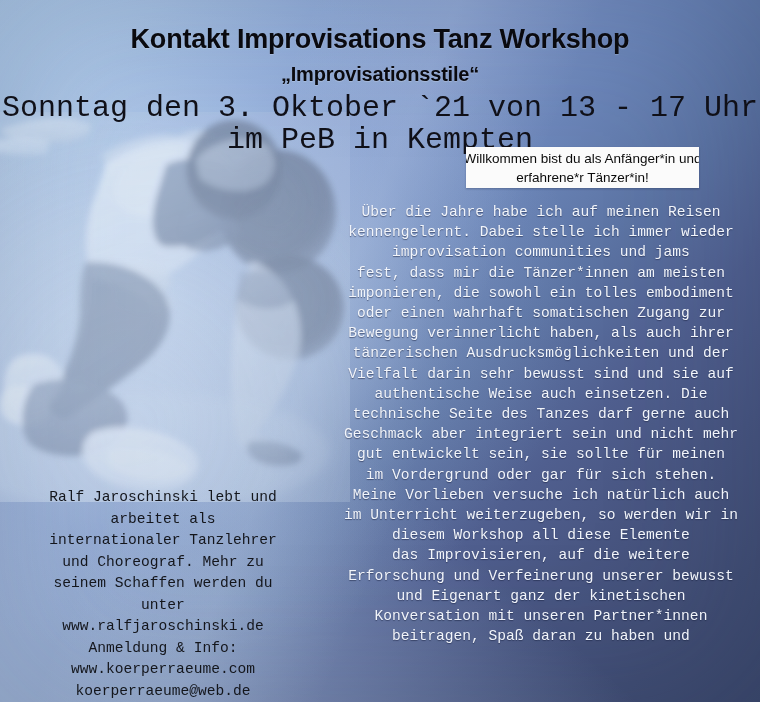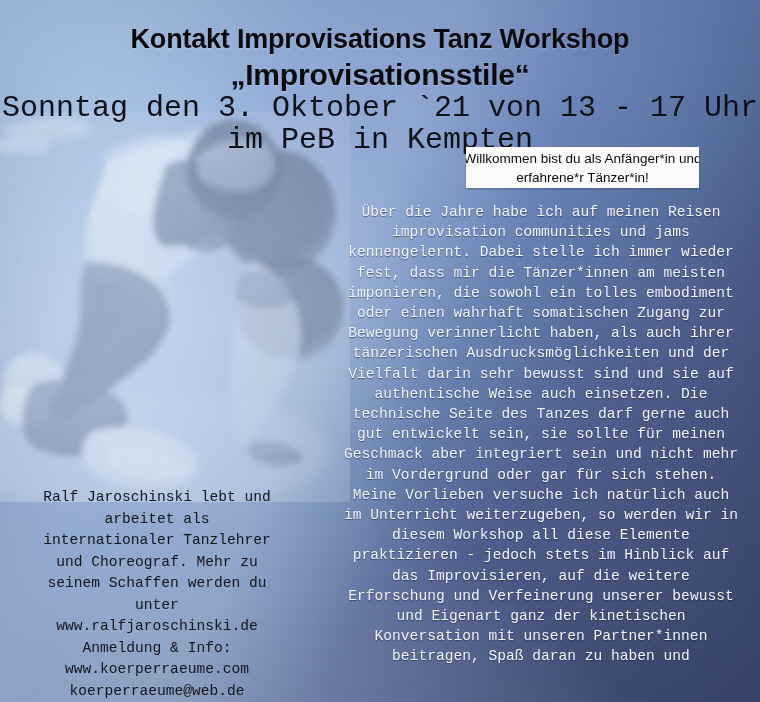--- a/index.html
+++ b/index.html
@@ -96,21 +96,21 @@
   .title-line {
     font-family: "Liberation Sans", sans-serif;
     font-weight: bold;
     font-size: 27px;
     line-height: 35px;
     color: #0a0a0f;
     letter-spacing: -0.2px;
     white-space: nowrap;
     text-shadow: 0 1px 1px rgba(255,255,255,0.22);
   }
-  .title-line.second { font-size: 30px; }
+  .title-line.second { font-size: 20px; }
 
   .date-block {
     position: absolute;
     left: 0;
     top: 92px;
     width: 760px;
     text-align: center;
   }
   .date-line {
     font-family: "Liberation Mono", monospace;
@@ -156,21 +156,21 @@
     font-size: 14.6px;
     line-height: 20.2px;
     color: #f2f5fb;
     white-space: nowrap;
     text-shadow: 0 1px 1px rgba(25,35,65,0.55);
   }
 
   
   .bio-column {
     position: absolute;
-    left: 4px;
+    left: 10px;
     top: 487px;
     width: 306px;
     text-align: center;
   }
   .bio-line {
     font-family: "Liberation Mono", monospace;
     font-size: 14.6px;
     line-height: 21.5px;
     color: #14161c;
     white-space: nowrap;
@@ -295,37 +295,36 @@
     <div class="date-line">im PeB in Kempten</div>
   </div>
 
   <div class="welcome-box">
     <div class="welcome-line">Willkommen bist du als Anfänger*in und</div>
     <div class="welcome-line">erfahrene*r Tänzer*in!</div>
   </div>
 
   <div class="body-column">
     <div class="body-line">Über die Jahre habe ich auf meinen Reisen</div>
+    <div class="body-line">kennengelernt. Dabei stelle ich immer wieder</div>
     <div class="body-line">improvisation communities und jams</div>
-    <div class="body-line">kennengelernt. Dabei stelle ich immer wieder</div>
     <div class="body-line">fest, dass mir die Tänzer*innen am meisten</div>
     <div class="body-line">imponieren, die sowohl ein tolles embodiment</div>
     <div class="body-line">oder einen wahrhaft somatischen Zugang zur</div>
     <div class="body-line">Bewegung verinnerlicht haben, als auch ihrer</div>
     <div class="body-line">tänzerischen Ausdrucksmöglichkeiten und der</div>
     <div class="body-line">Vielfalt darin sehr bewusst sind und sie auf</div>
     <div class="body-line">authentische Weise auch einsetzen. Die</div>
     <div class="body-line">technische Seite des Tanzes darf gerne auch</div>
+    <div class="body-line">Geschmack aber integriert sein und nicht mehr</div>
     <div class="body-line">gut entwickelt sein, sie sollte für meinen</div>
-    <div class="body-line">Geschmack aber integriert sein und nicht mehr</div>
     <div class="body-line">im Vordergrund oder gar für sich stehen.</div>
     <div class="body-line">Meine Vorlieben versuche ich natürlich auch</div>
     <div class="body-line">im Unterricht weiterzugeben, so werden wir in</div>
     <div class="body-line">diesem Workshop all diese Elemente</div>
-    <div class="body-line">praktizieren - jedoch stets im Hinblick auf</div>
     <div class="body-line">das Improvisieren, auf die weitere</div>
     <div class="body-line">Erforschung und Verfeinerung unserer bewusst</div>
     <div class="body-line">und Eigenart ganz der kinetischen</div>
     <div class="body-line">Konversation mit unseren Partner*innen</div>
     <div class="body-line">beitragen, Spaß daran zu haben und</div>
 
   </div>
 
   <div class="bio-column">
     <div class="bio-line">Ralf Jaroschinski lebt und</div>

